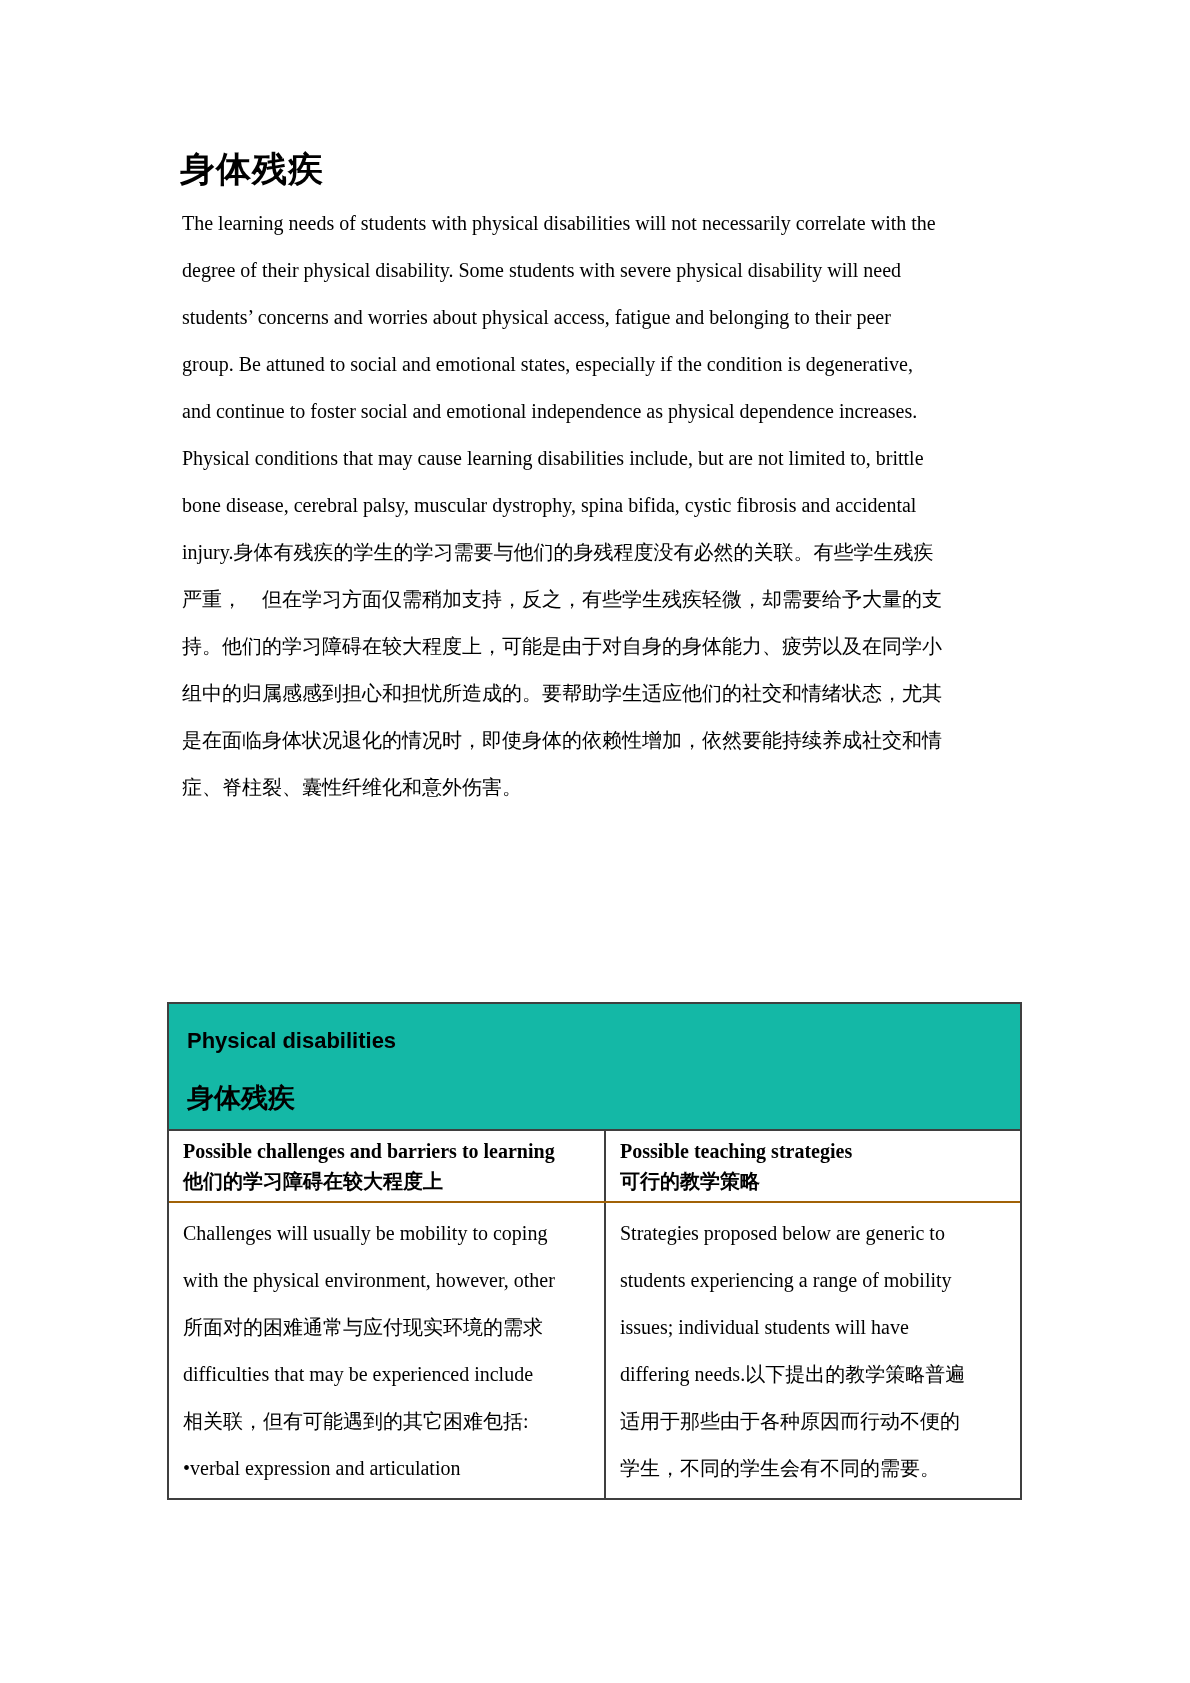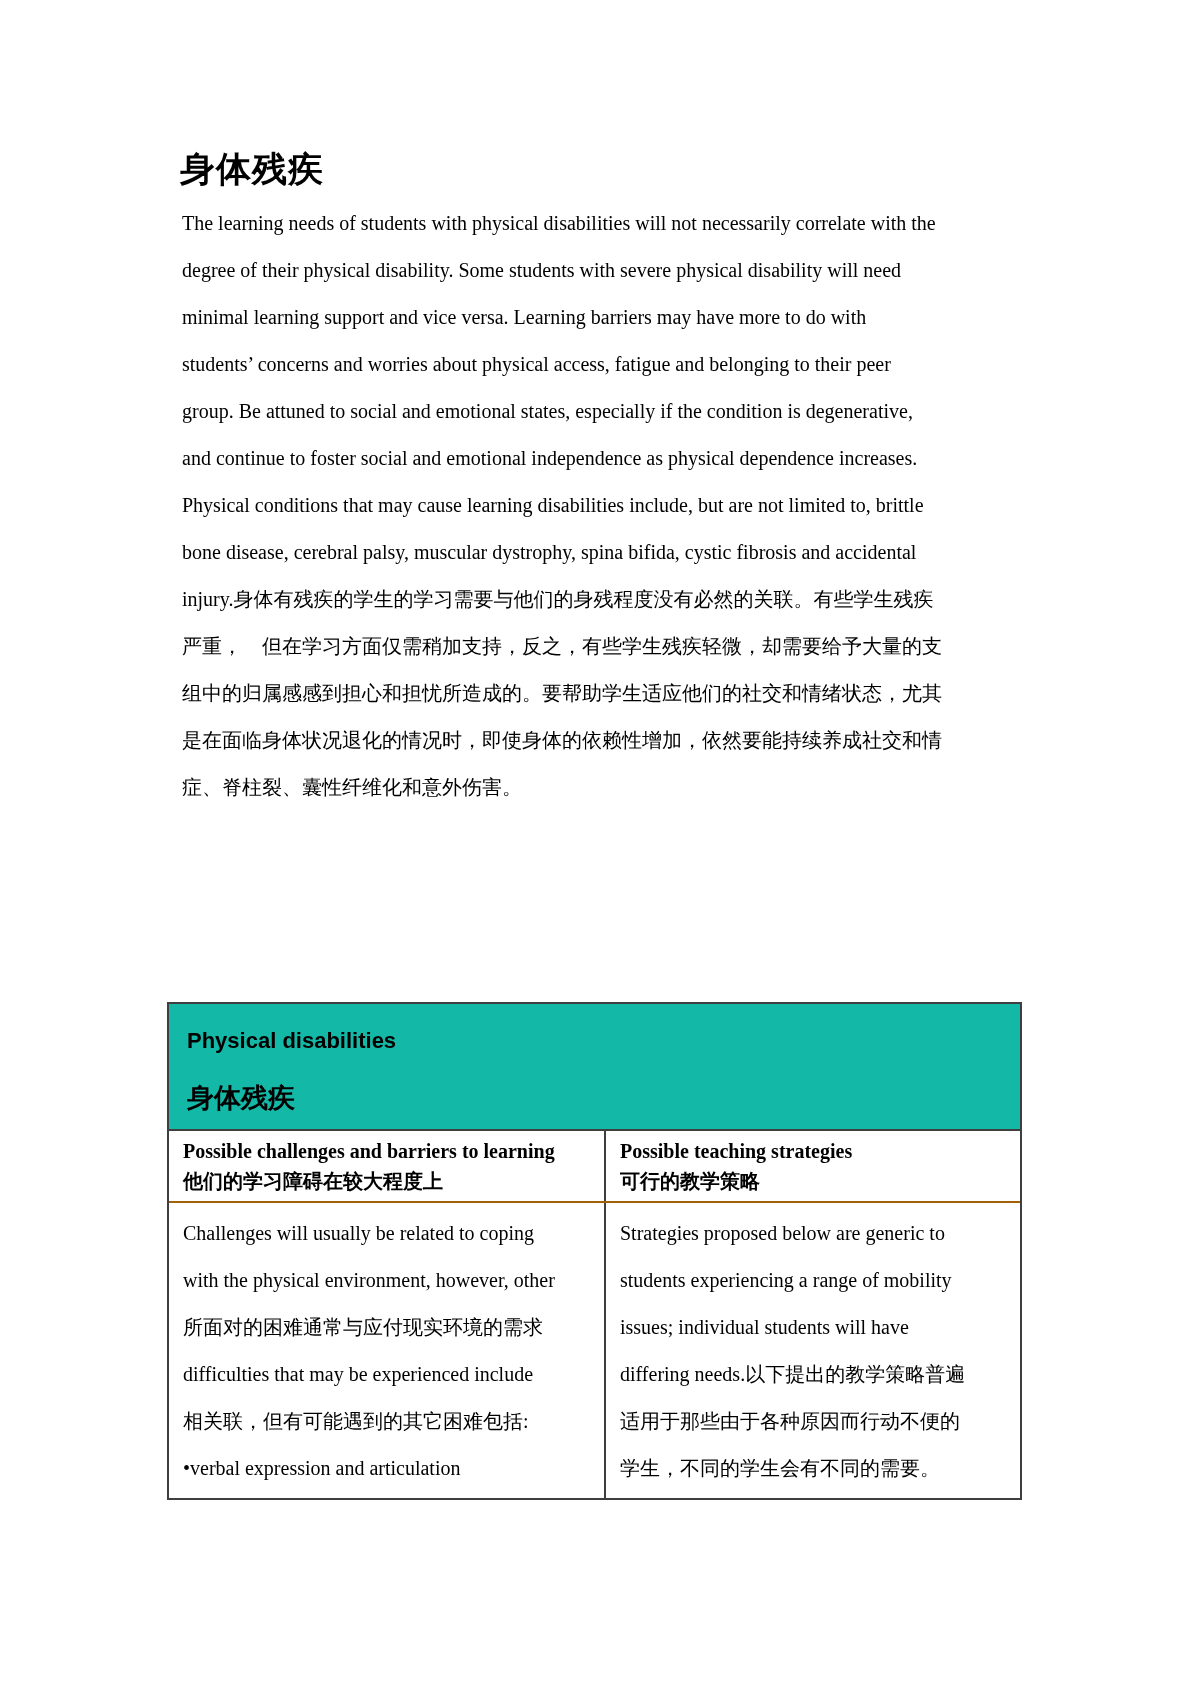--- a/index.html
+++ b/index.html
@@ -62,28 +62,28 @@
 </head>
 <body>
 
 <div>
 
   <h1 class="doc-title">身体残疾</h1>
 
   <div class="intro">
     <div class="i-line">The learning needs of students with physical disabilities will not necessarily correlate with the</div>
     <div class="i-line">degree of their physical disability. Some students with severe physical disability will need</div>
-    <div class="i-line">minimal learning support and vice versa. Learning barriers may have more to do with</div>
     <div class="i-line">students’ concerns and worries about physical access, fatigue and belonging to their peer</div>
     <div class="i-line">group. Be attuned to social and emotional states, especially if the condition is degenerative,</div>
     <div class="i-line">and continue to foster social and emotional independence as physical dependence increases.</div>
     <div class="i-line">Physical conditions that may cause learning disabilities include, but are not limited to, brittle</div>
     <div class="i-line">bone disease, cerebral palsy, muscular dystrophy, spina bifida, cystic fibrosis and accidental</div>
     <div class="i-line">injury.身体有残疾的学生的学习需要与他们的身残程度没有必然的关联。有些学生残疾</div>
     <div class="i-line">严重，　但在学习方面仅需稍加支持，反之，有些学生残疾轻微，却需要给予大量的支</div>
+    <div class="i-line">持。他们的学习障碍在较大程度上，可能是由于对自身的身体能力、疲劳以及在同学小</div>
     <div class="i-line">组中的归属感感到担心和担忧所造成的。要帮助学生适应他们的社交和情绪状态，尤其</div>
     <div class="i-line">是在面临身体状况退化的情况时，即使身体的依赖性增加，依然要能持续养成社交和情</div>
     <div class="i-line">症、脊柱裂、囊性纤维化和意外伤害。</div>
   </div>
 
   <div class="disb-table">
 
     <div class="t-header">
       <div class="t-title-en">Physical disabilities</div>
       <div class="t-title-zh">身体残疾</div>
@@ -95,21 +95,21 @@
         <div class="h-zh">他们的学习障碍在较大程度上</div>
       </div>
       <div class="t-colhead t-cell-right">
         <div class="h-en">Possible teaching strategies</div>
         <div class="h-zh">可行的教学策略</div>
       </div>
     </div>
 
     <div class="t-body">
       <div class="t-bodycell t-cell-left">
-        <div class="t-line">Challenges will usually be related to coping</div>
+        <div class="t-line">Challenges will usually be mobility to coping</div>
         <div class="t-line">with the physical environment, however, other</div>
         <div class="t-line">所面对的困难通常与应付现实环境的需求</div>
         <div class="t-line">difficulties that may be experienced include</div>
         <div class="t-line">相关联，但有可能遇到的其它困难包括:</div>
         <div class="t-line">•verbal expression and articulation</div>
       </div>
       <div class="t-bodycell t-cell-right">
         <div class="t-line">Strategies proposed below are generic to</div>
         <div class="t-line">students experiencing a range of mobility</div>
         <div class="t-line">issues; individual students will have</div>

